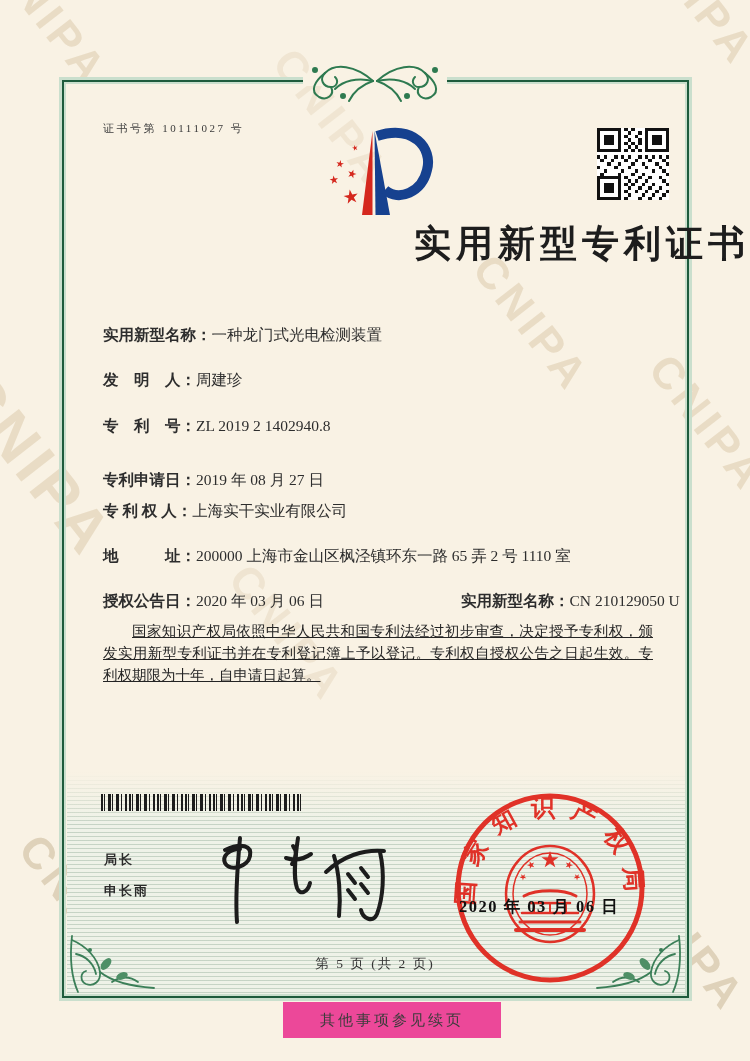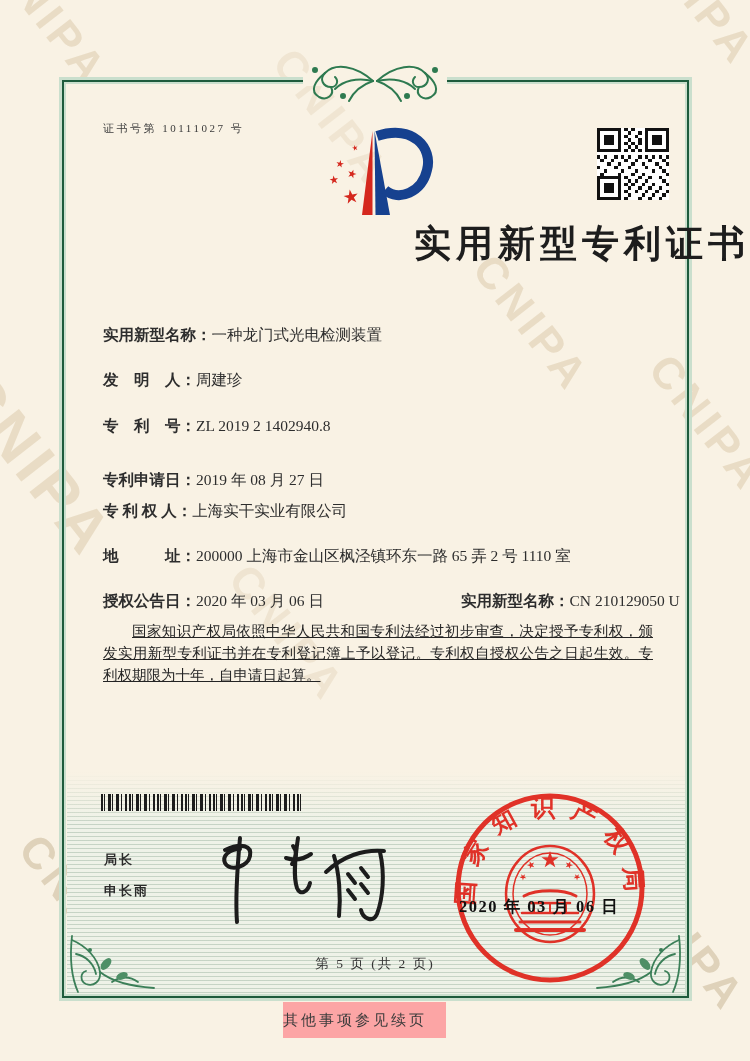--- a/index.html
+++ b/index.html
@@ -69,22 +69,22 @@
   .sig-name  { left:104px; top:882px; }
   .sig-script { position:absolute; left:198px; top:824px; z-index:4; }
 
   .seal { position:absolute; left:452px; top:790px; z-index:5; opacity:.93; }
   .seal-date { position:absolute; left:459px; top:896px; z-index:6; font-size:16.5px;
     font-weight:700; letter-spacing:1.5px; color:#101010; white-space:nowrap; }
 
   .page-info { position:absolute; left:0; right:0; top:955px; z-index:4; text-align:center;
     font-size:13.5px; letter-spacing:2px; color:#333; }
 
-  .note-box { position:absolute; left:283px; top:1002px; width:163px; height:36px; z-index:4;
-    background:#fca5a5; display:flex; align-items:center; }
+  .note-box { position:absolute; left:283px; top:1002px; width:218px; height:36px; z-index:4;
+    background:#ec4899; display:flex; align-items:center; justify-content:center; }
   .note-box span { font-size:15px; letter-spacing:3px; color:#3c3c3c; }
 </style>
 </head>
 <body>
 
 <div class="page">
 
   <svg width="0" height="0" style="position:absolute">
     <defs>
       <polygon id="star" points="0,-1 -0.225,-0.309 -0.951,-0.309 -0.363,0.118 -0.588,0.809 0,0.382 0.588,0.809 0.363,0.118 0.951,-0.309 0.225,-0.309"></polygon>

